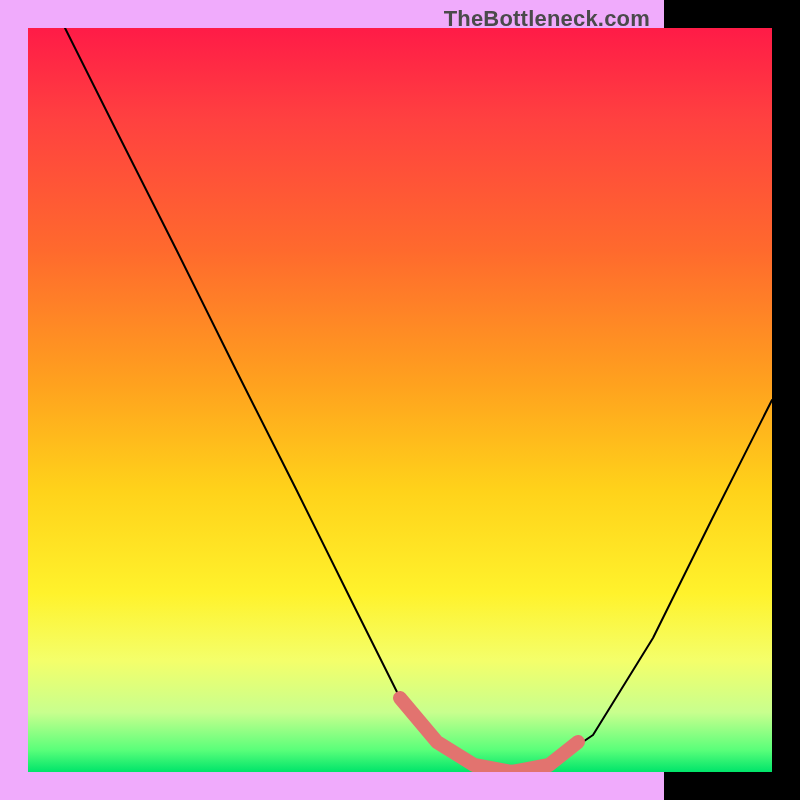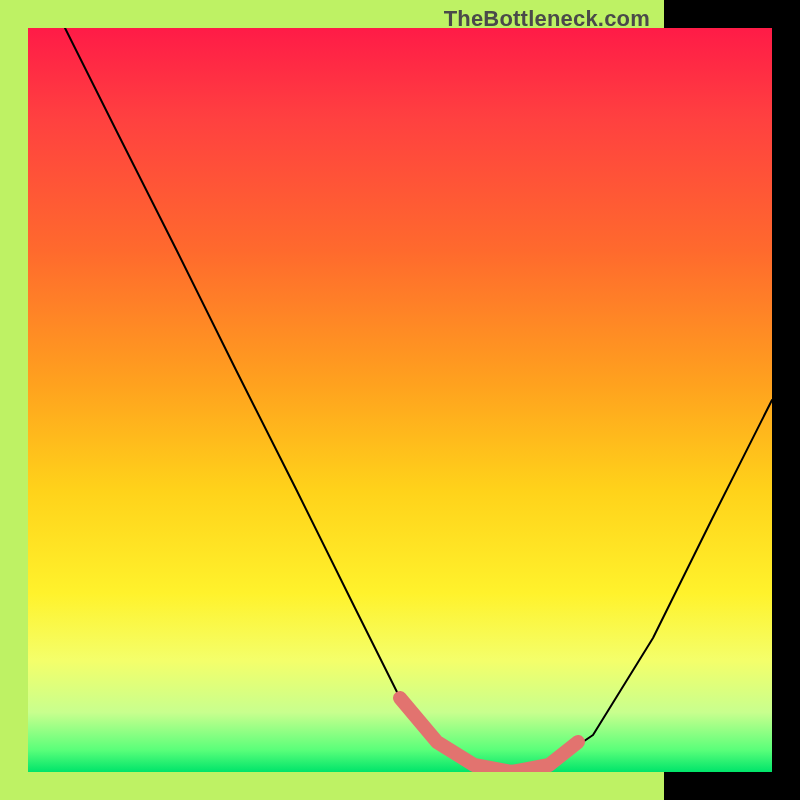--- a/index.html
+++ b/index.html
@@ -8,21 +8,21 @@
     width: 800px;
     height: 800px;
     background: #000;
     font-family: Arial, Helvetica, sans-serif;
     overflow: hidden;
   }
   .frame {
     position: relative;
     width: 664px;
     height: 800px;
-    background: #bef264;
+    background: #f0abfc;
     text-align: center;
   }
   .attribution {
     position: absolute;
     top: 6px;
     right: 14px;
     color: #4a4a4a;
     font-size: 22px;
     font-weight: 600;
     letter-spacing: 0.2px;

